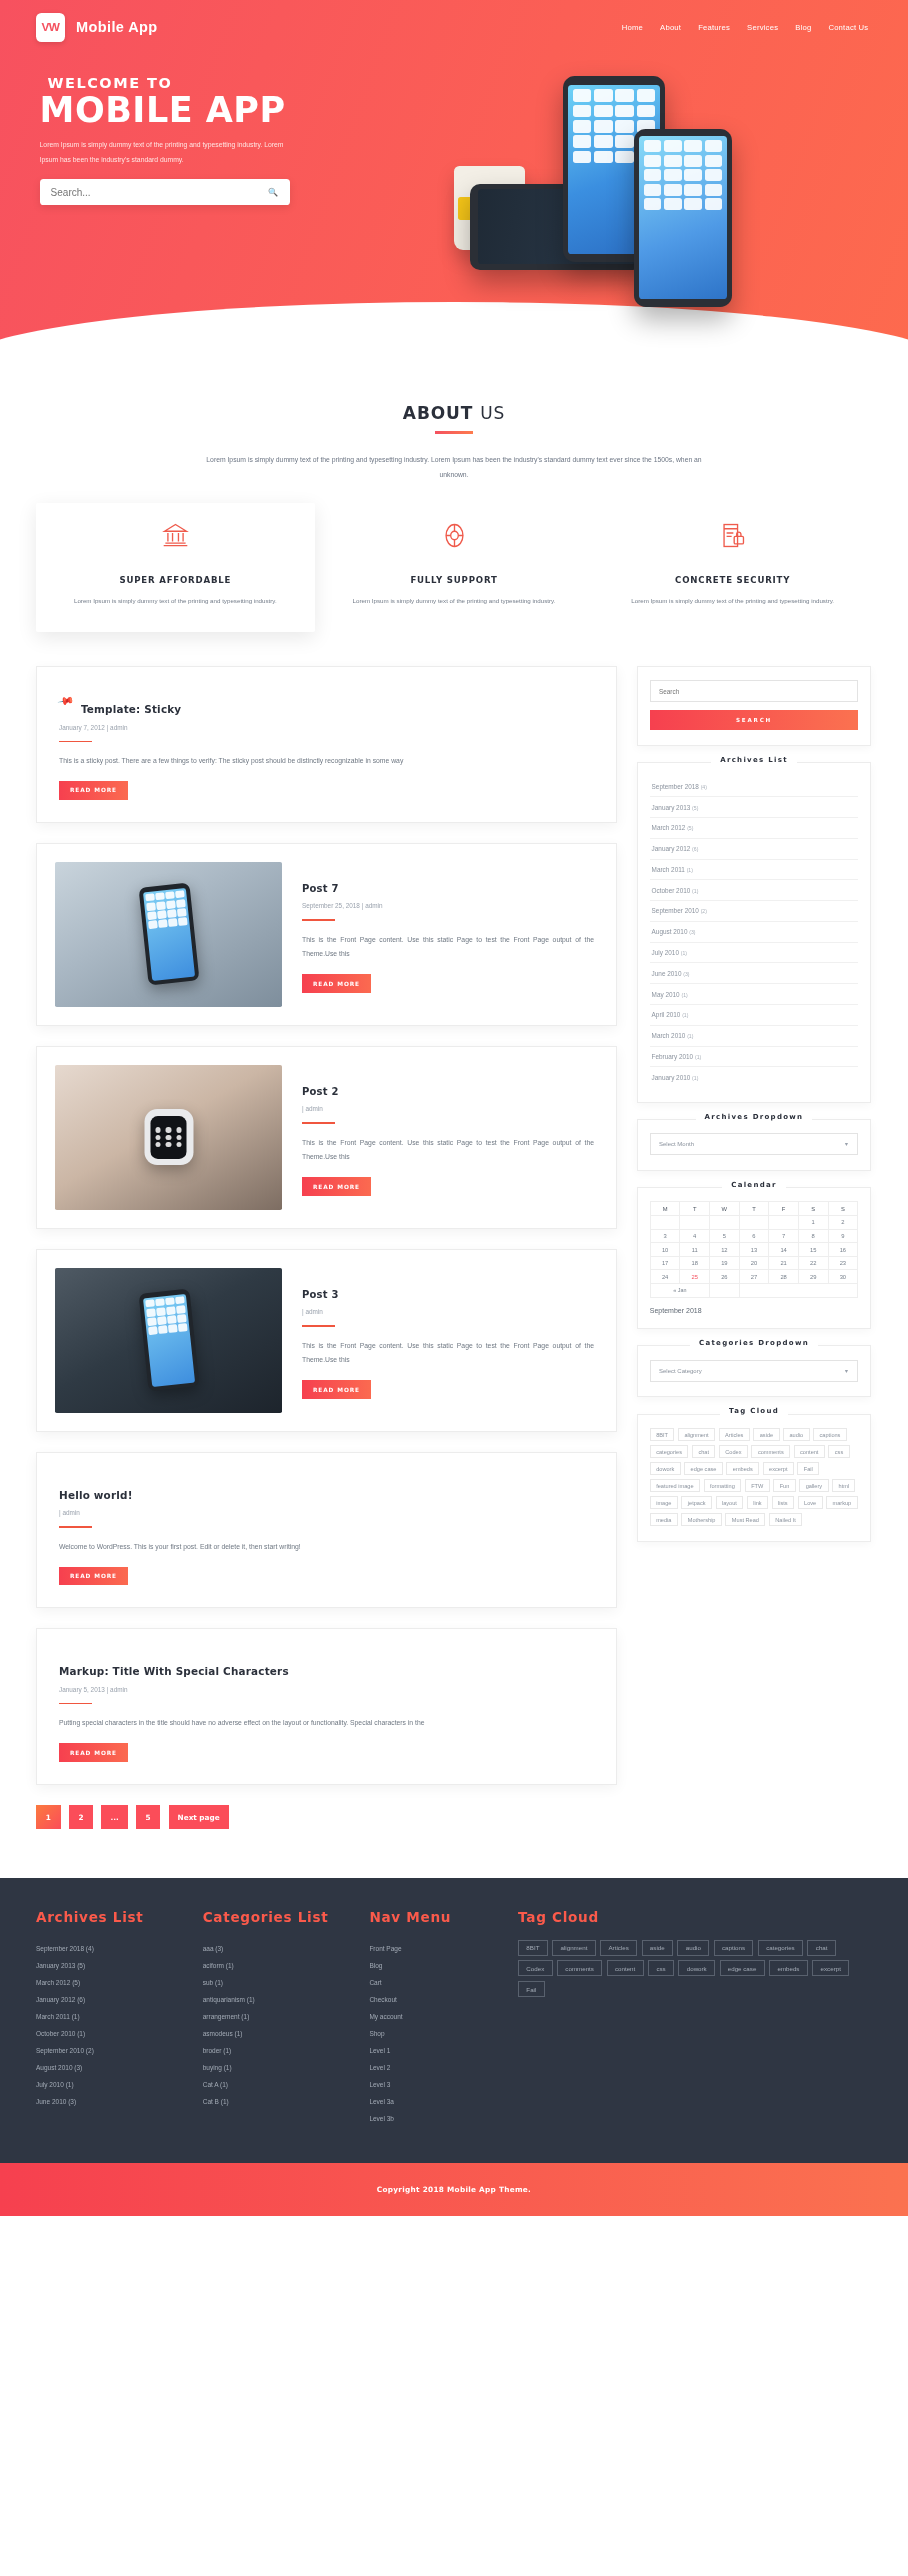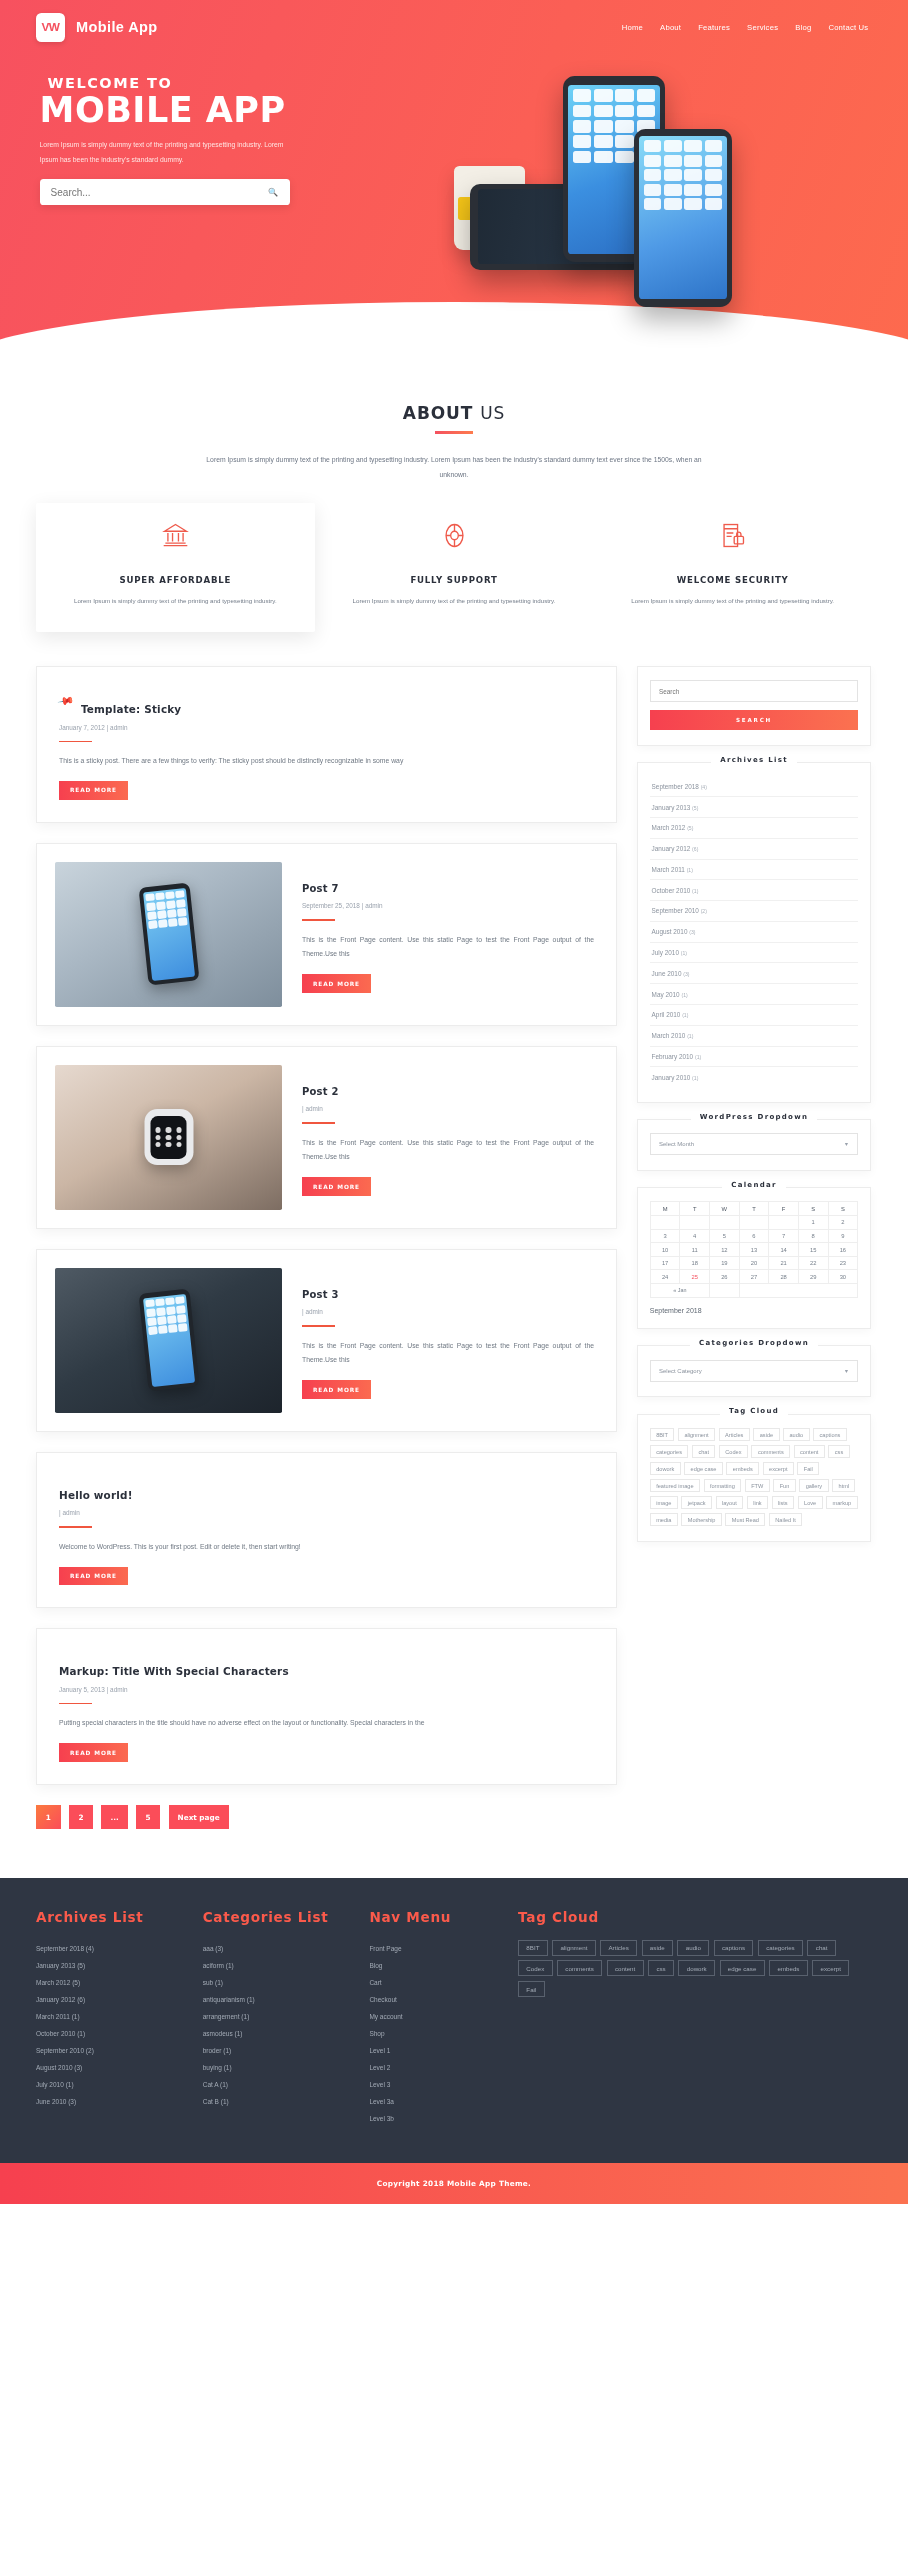--- a/index.html
+++ b/index.html
@@ -255,21 +255,21 @@
     color: #fb5a4b; letter-spacing: 0.7px; margin-bottom: 14.5px;
   }
   .f-list { list-style: none; }
   .f-list li { font-size: 6.5px; color: #a3abb6; padding: 5px 0; }
   .f-tags { display: flex; flex-wrap: wrap; gap: 4.5px; }
   .f-tag {
     border: 0.9px solid #59616e; padding: 3.6px 7.3px; font-size: 6.2px; color: #a3abb6; cursor: pointer;
   }
   .copybar {
     background: linear-gradient(90deg,#f6404f,#fb7250);
-    text-align: center; padding: 16px 0; color: #fff; font-size: 7.3px; font-weight: bold;
+    text-align: center; padding: 22px 0; color: #fff; font-size: 7.3px; font-weight: bold;
     font-family: "DejaVu Sans", sans-serif; letter-spacing: 0.3px;
   }
 </style>
 </head>
 <body>
 
 <section class="hero">
   <div class="hero-inner">
 
     <div class="topbar">
@@ -392,21 +392,21 @@
     </div>
     <div class="feat">
       <div class="feat-icon">
         <svg width="27" height="27" viewBox="0 0 32 32" fill="none" stroke="#ef5b4c" stroke-width="1.6">
           <rect x="6" y="3" width="16" height="26"></rect>
             <path d="M6 8h16M9 13h8M9 17h6"></path>
           <rect x="18" y="17" width="11" height="9" rx="1.5"></rect>
           <path d="M21 17v-2.5a2.5 2.5 0 015 0V17"></path>
         </svg>
       </div>
-      <div class="feat-title">WELCOME SECURITY</div>
+      <div class="feat-title">CONCRETE SECURITY</div>
       <div class="feat-desc">Lorem Ipsum is simply dummy text of the printing and typesetting industry.</div>
     </div>
   </div>
 </section>
 
 <div class="wrap">
 
   <main class="content">
 
     <article class="post">
@@ -580,21 +580,21 @@
         <li><span>June 2010</span> <span class="cnt">(3)</span></li>
         <li><span>May 2010</span> <span class="cnt">(1)</span></li>
         <li><span>April 2010</span> <span class="cnt">(1)</span></li>
         <li><span>March 2010</span> <span class="cnt">(1)</span></li>
         <li><span>February 2010</span> <span class="cnt">(1)</span></li>
         <li><span>January 2010</span> <span class="cnt">(1)</span></li>
       </ul>
     </div>
 
     <div class="widget">
-      <div class="w-title">WordPress Dropdown</div>
+      <div class="w-title">Archives Dropdown</div>
       <div class="select-box">
         <span>Select Month</span>
         <span class="car">▼</span>
       </div>
     </div>
 
     <div class="widget">
       <div class="w-title">Calendar</div>
       <table class="cal">
         <tbody>

